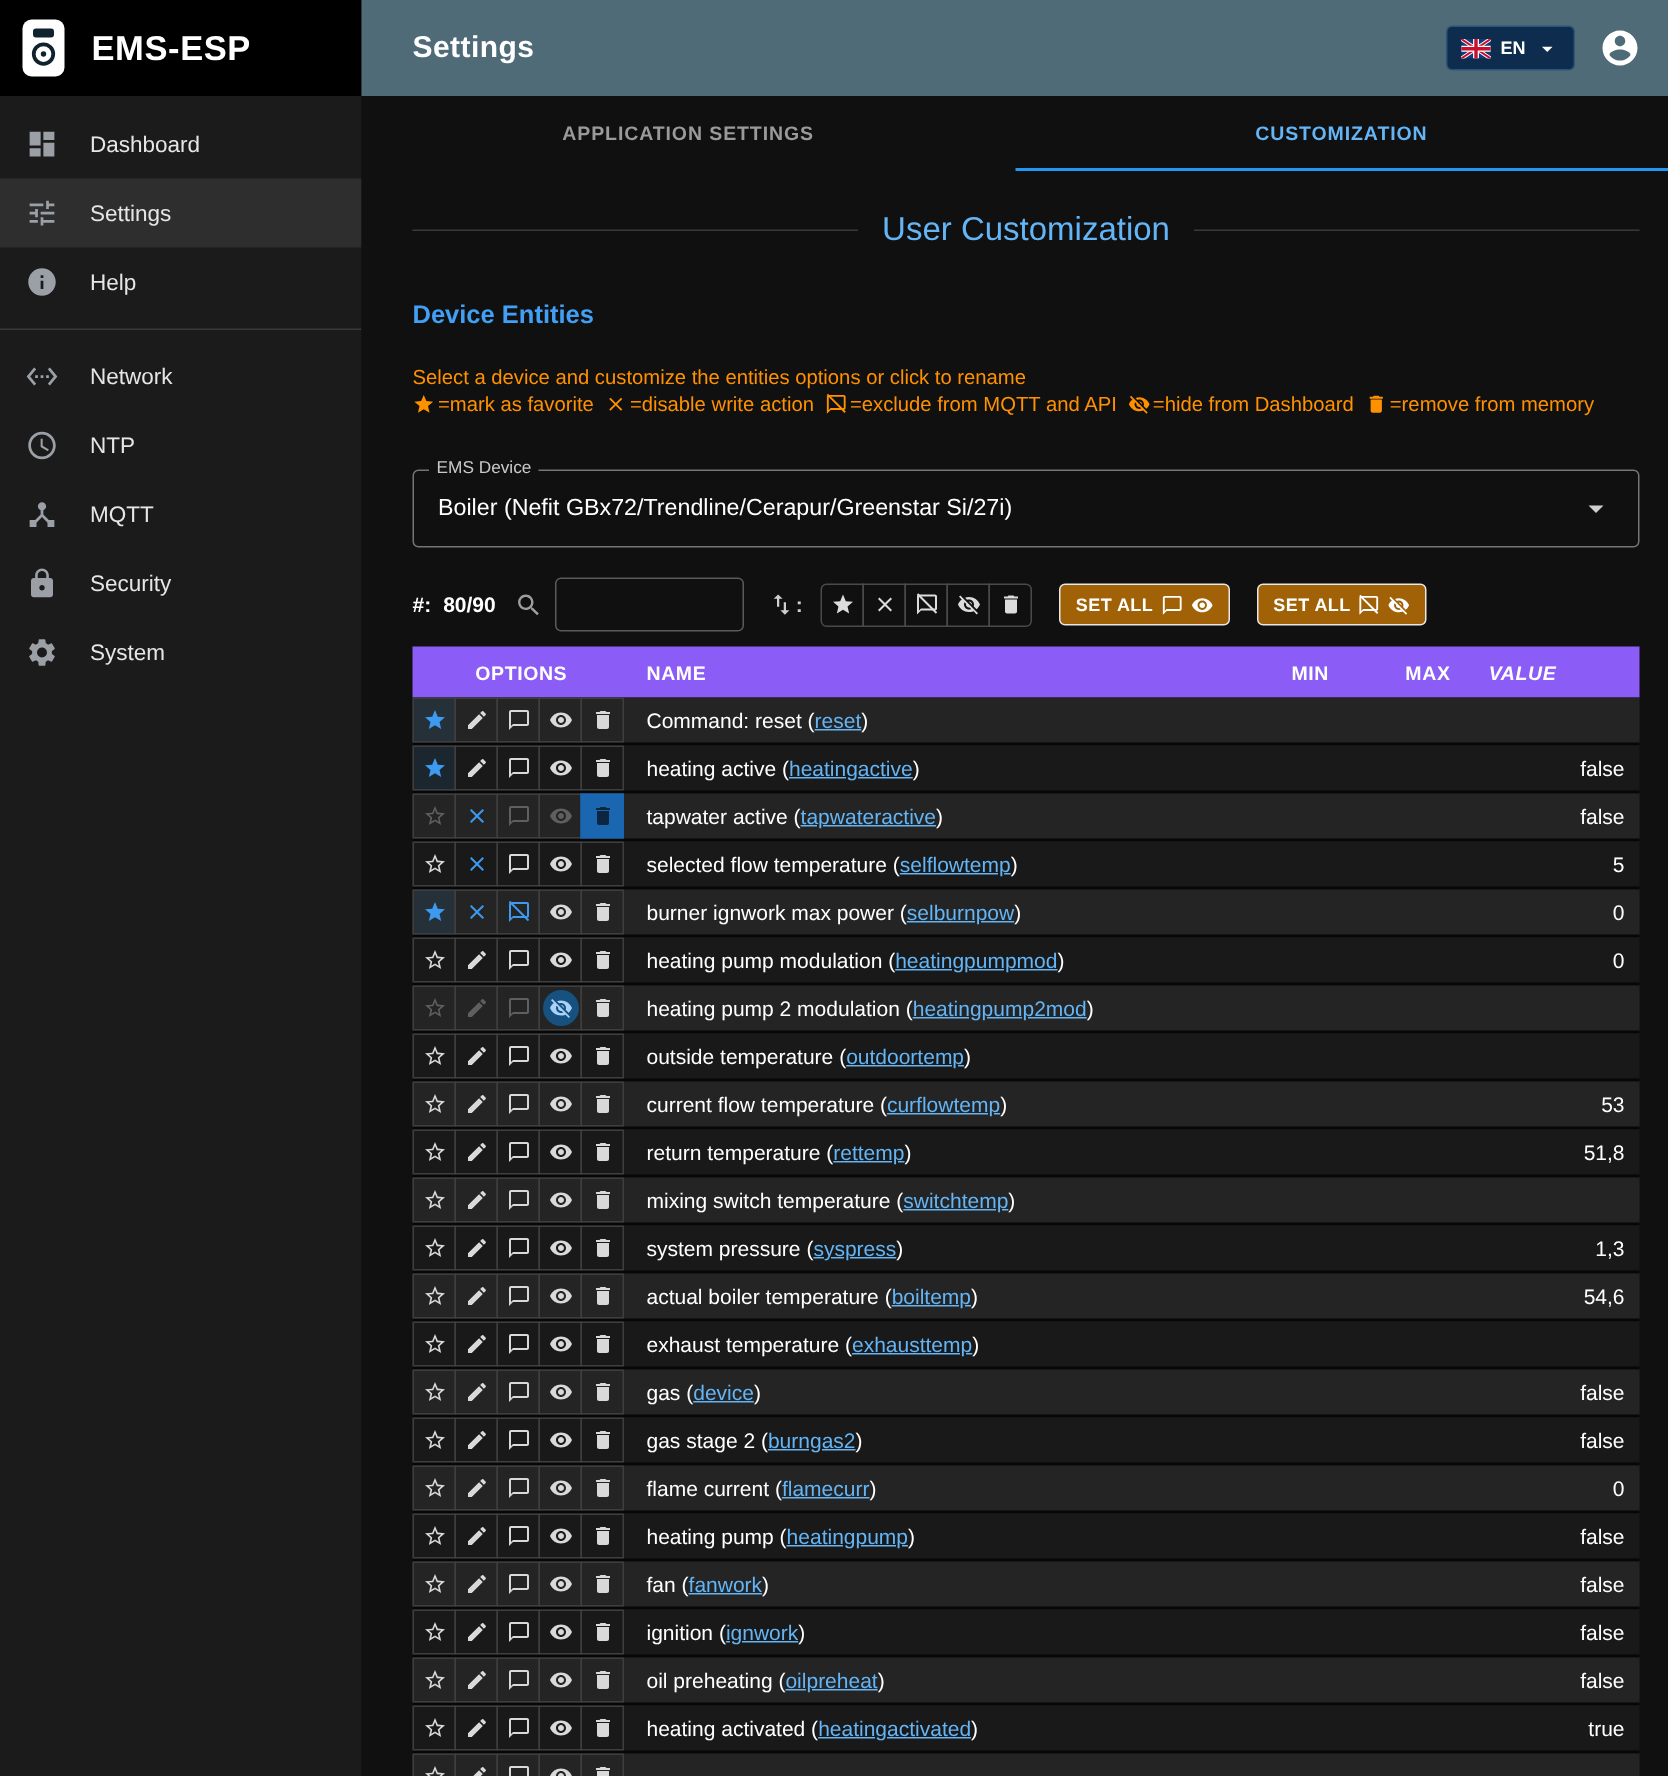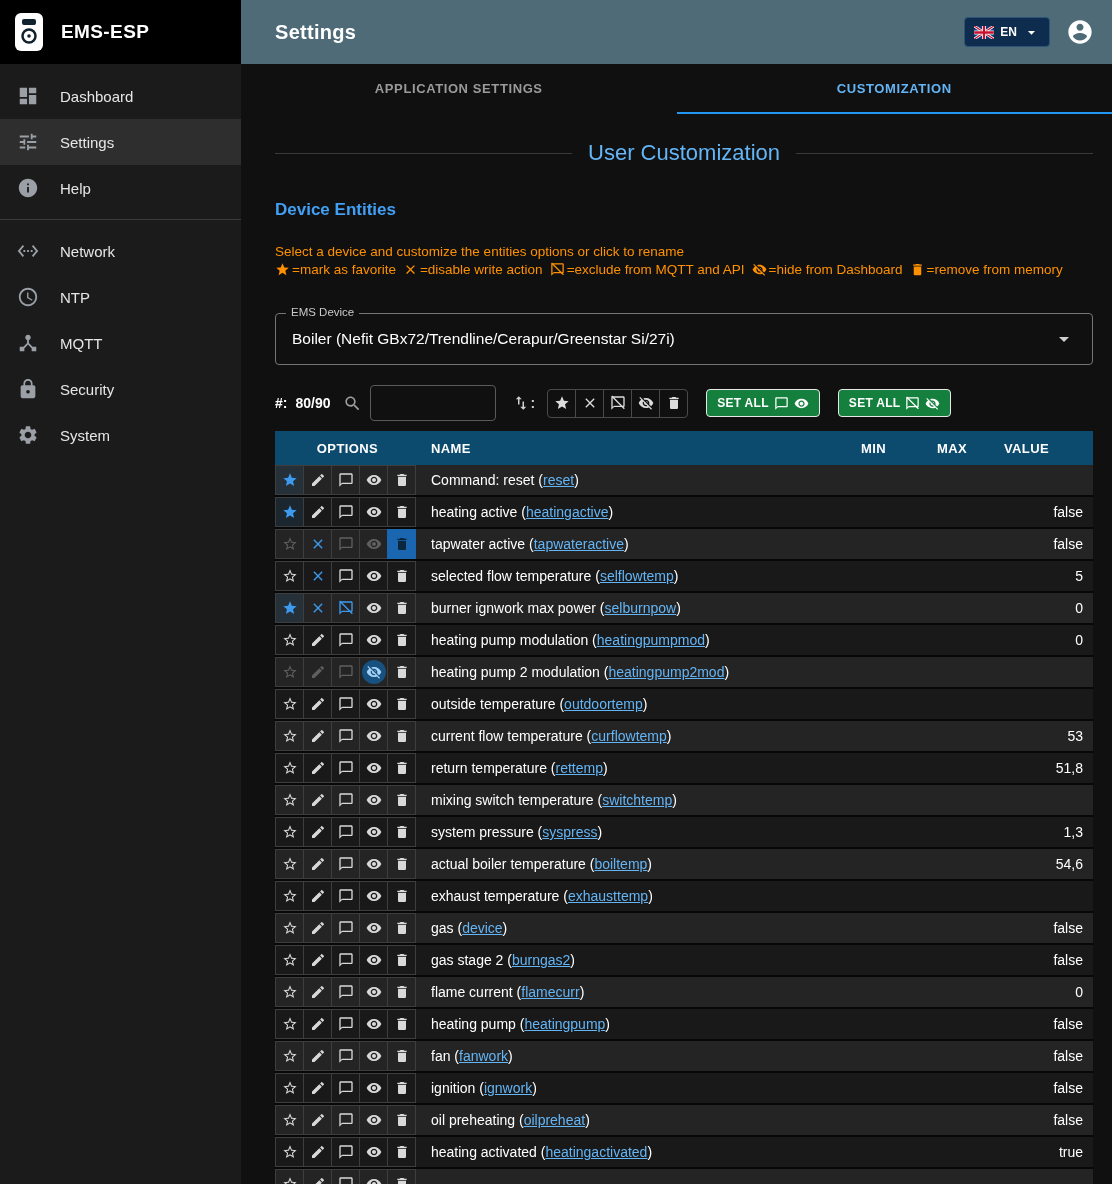--- a/index.html
+++ b/index.html
@@ -3,21 +3,21 @@
 <meta charset="utf-8">
 <style>
   * { box-sizing: border-box; margin: 0; padding: 0; }
   html,body { width: 1112px; height: 1184px; overflow: hidden; }
   body { background:#101010; font-family:"Liberation Sans", sans-serif; color:#fff; }
   .app { display:flex; height:100%; }
 
   
   .sidebar { width:241px; min-width:241px; background:#1b1b1b; display:flex; flex-direction:column; }
   .logo-row { height:64px; min-height:64px; background:#000; display:flex; align-items:center; gap:17px; padding:0 14px; }
-  .app-name { font-size:19px; font-weight:bold; letter-spacing:.4px; color:#fff; }
+  .app-name { font-size:23px; font-weight:bold; letter-spacing:.4px; color:#fff; }
   .nav { padding-top:9px; }
   .nav-item { height:46px; display:flex; align-items:center; gap:21px; padding:0 17px; color:#e6e6e6; font-size:15px; cursor:pointer; }
   .nav-item.selected { background:#2e2e2e; }
   .nav-item .ic { width:22px; height:22px; color:#9aa0a6; }
   .nav-divider { height:1px; background:#3a3a3a; margin:8px 0; }
 
   
   .main { flex:1; display:flex; flex-direction:column; background:#101010; min-width:0; }
   .topbar { height:64px; min-height:64px; background:#4f6b78; display:flex; align-items:center; padding:0 18px 0 34px; }
   .topbar-title { font-size:20px; font-weight:600; letter-spacing:.3px; }
@@ -55,31 +55,31 @@
   .search-icon-wrap { display:flex; color:#9e9e9e; margin-left:4px; }
   .search-icon-wrap .ic { width:19px; height:19px; }
   .search-input { width:126px; height:36px; background:transparent; border:1px solid #5a5a5a; border-radius:4px; color:#fff; padding:0 9px; font-size:14px; font-family:inherit; outline:none; }
   .sort-wrap { display:flex; align-items:center; color:#cfcfcf; margin-left:8px; font-weight:bold; gap:1px; }
   .sort-wrap .ic { width:18px; height:18px; }
   .toggle-group { display:flex; margin-left:4px; }
   .toggle-btn { width:29px; height:29px; border:1px solid #4a4a4a; margin-left:-1px; display:flex; align-items:center; justify-content:center; color:#dcdcdc; background:transparent; cursor:pointer; }
   .toggle-btn:first-child { margin-left:0; border-radius:4px 0 0 4px; }
   .toggle-btn:last-child { border-radius:0 4px 4px 0; }
   .toggle-btn .ic { width:16px; height:16px; }
-  .setall-btn { margin-left:10px; height:28px; border:1px solid #e8e8e8; border-radius:4px; background:#15803d; color:#fff; display:flex; align-items:center; gap:5px; padding:0 10px; font-size:12px; font-weight:700; letter-spacing:.3px; cursor:pointer; font-family:inherit; }
+  .setall-btn { margin-left:10px; height:28px; border:1px solid #e8e8e8; border-radius:4px; background:#a16207; color:#fff; display:flex; align-items:center; gap:5px; padding:0 10px; font-size:12px; font-weight:700; letter-spacing:.3px; cursor:pointer; font-family:inherit; }
   .setall-btn .ic { width:15px; height:15px; }
 
   
   .etable { margin-top:10px; }
-  .thead { display:grid; grid-template-columns:145px 1fr 56px 64px 112px; background:#0c4a6e; height:34px; align-items:center; font-size:13px; font-weight:700; letter-spacing:.4px; color:#fff; }
+  .thead { display:grid; grid-template-columns:145px 1fr 56px 64px 112px; background:#8b5cf6; height:34px; align-items:center; font-size:13px; font-weight:700; letter-spacing:.4px; color:#fff; }
   .th-options { text-align:center; }
   .th-name { padding-left:11px; }
   .th-min { }
   .th-max { text-align:right; padding-right:14px; }
-  .th-value { text-align:right; padding-right:44px; }
+  .th-value { text-align:center; padding-right:44px;font-style:italic; }
 
   .trow { display:grid; grid-template-columns:145px 1fr 56px 64px 112px; height:32px; border-bottom:2px solid #070707; }
   .trow.odd  { background:#242424; }
   .trow.even { background:#191919; }
   .opts-cell { display:flex; height:100%; }
   .opt { width:29px; height:100%; margin-left:-1px; border:1px solid #3e3e3e; background:transparent; display:flex; align-items:center; justify-content:center; cursor:pointer; padding:0; }
   .opt:first-child { margin-left:0; }
   .opt .ic { width:16px; height:16px; }
   .ic-wrap { display:flex; align-items:center; justify-content:center; }
   .opt.s-normal { color:#d9d9d9; }

